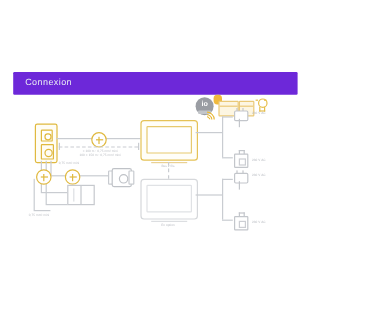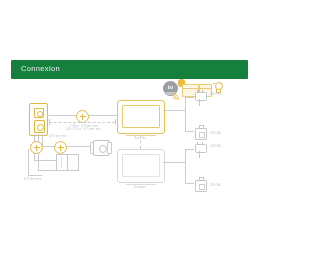--- a/index.html
+++ b/index.html
@@ -2,21 +2,21 @@
 <html><head>
 <meta charset="utf-8">
 <style>
   html,body{margin:0;padding:0;background:#ffffff;}
   body{width:259px;height:259px;overflow:hidden;font-family:"Liberation Sans",sans-serif;}
   .page{position:relative;width:259px;height:259px;background:#fff;}
 
   
   .header-bar{
     position:absolute;left:11px;top:60px;width:237px;height:19px;
-    background:#15803d;border-radius:1px;
+    background:#6d28d9;border-radius:1px;
   }
   .header-title{
     position:absolute;left:10px;top:4px;
     font-size:7.5px;letter-spacing:.35px;color:#e8ecf2;
     font-family:"Liberation Sans",sans-serif;white-space:nowrap;
   }
 
   
   .canvas{position:absolute;left:0;top:79px;width:259px;height:135px;}
 

